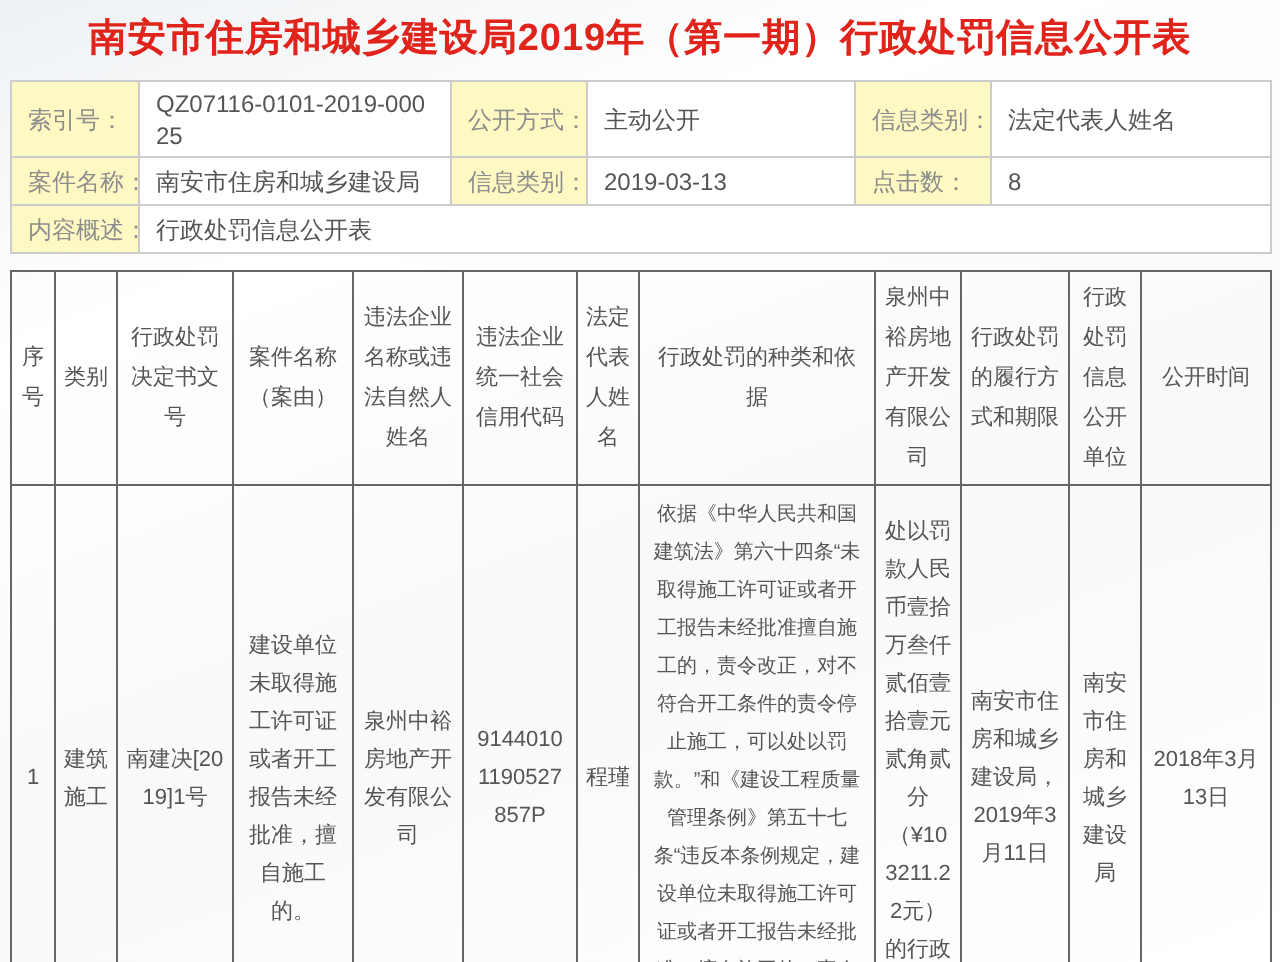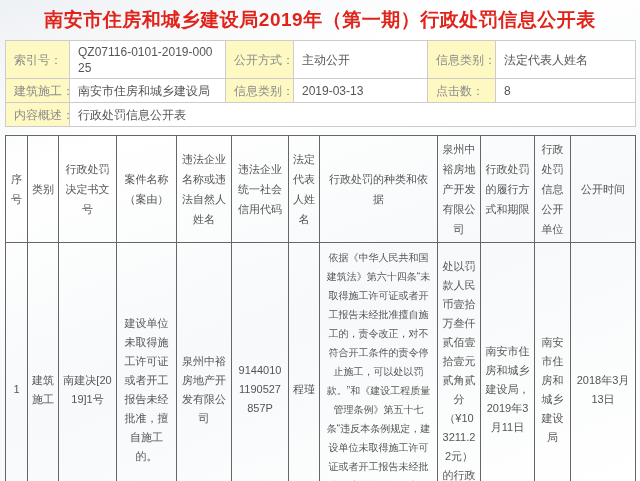--- a/index.html
+++ b/index.html
@@ -57,21 +57,21 @@
     <tbody>
         <tr class="first">
       <td class="lbl">索引号：</td>
       <td>QZ07116-0101-2019-00025</td>
       <td class="lbl">公开方式：</td>
       <td>主动公开</td>
       <td class="lbl">信息类别：</td>
       <td>法定代表人姓名</td>
     </tr>
     <tr>
-      <td class="lbl">建筑施工：</td>
+      <td class="lbl">案件名称：</td>
       <td>南安市住房和城乡建设局</td>
       <td class="lbl">信息类别：</td>
       <td>2019-03-13</td>
       <td class="lbl">点击数：</td>
       <td>8</td>
     </tr>
     <tr>
       <td class="lbl">内容概述：</td>
       <td colspan="5">行政处罚信息公开表</td>
     </tr>

